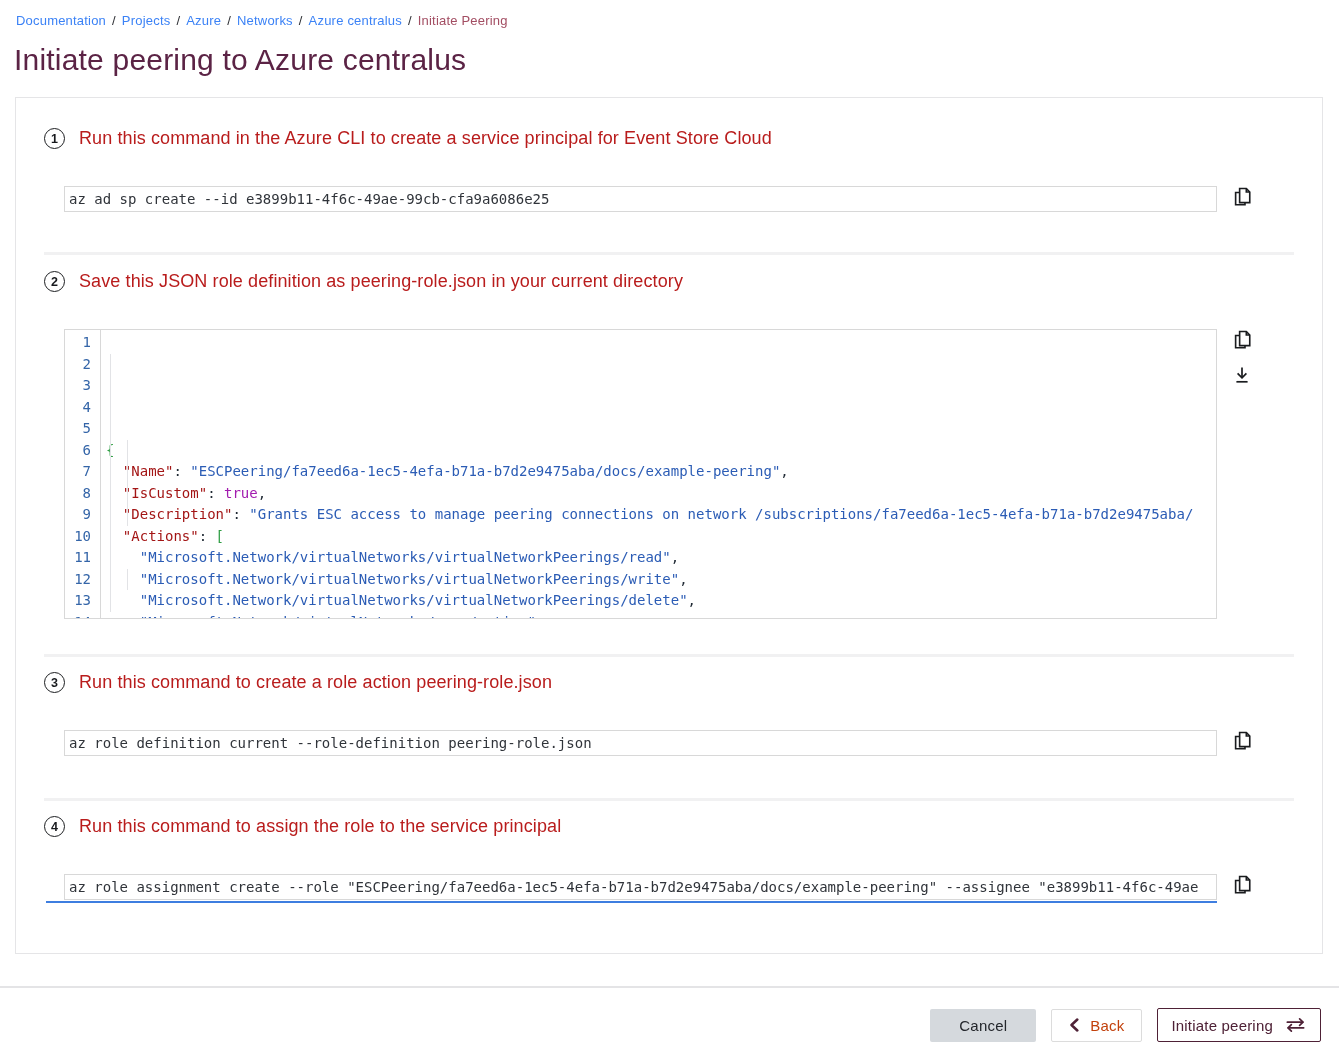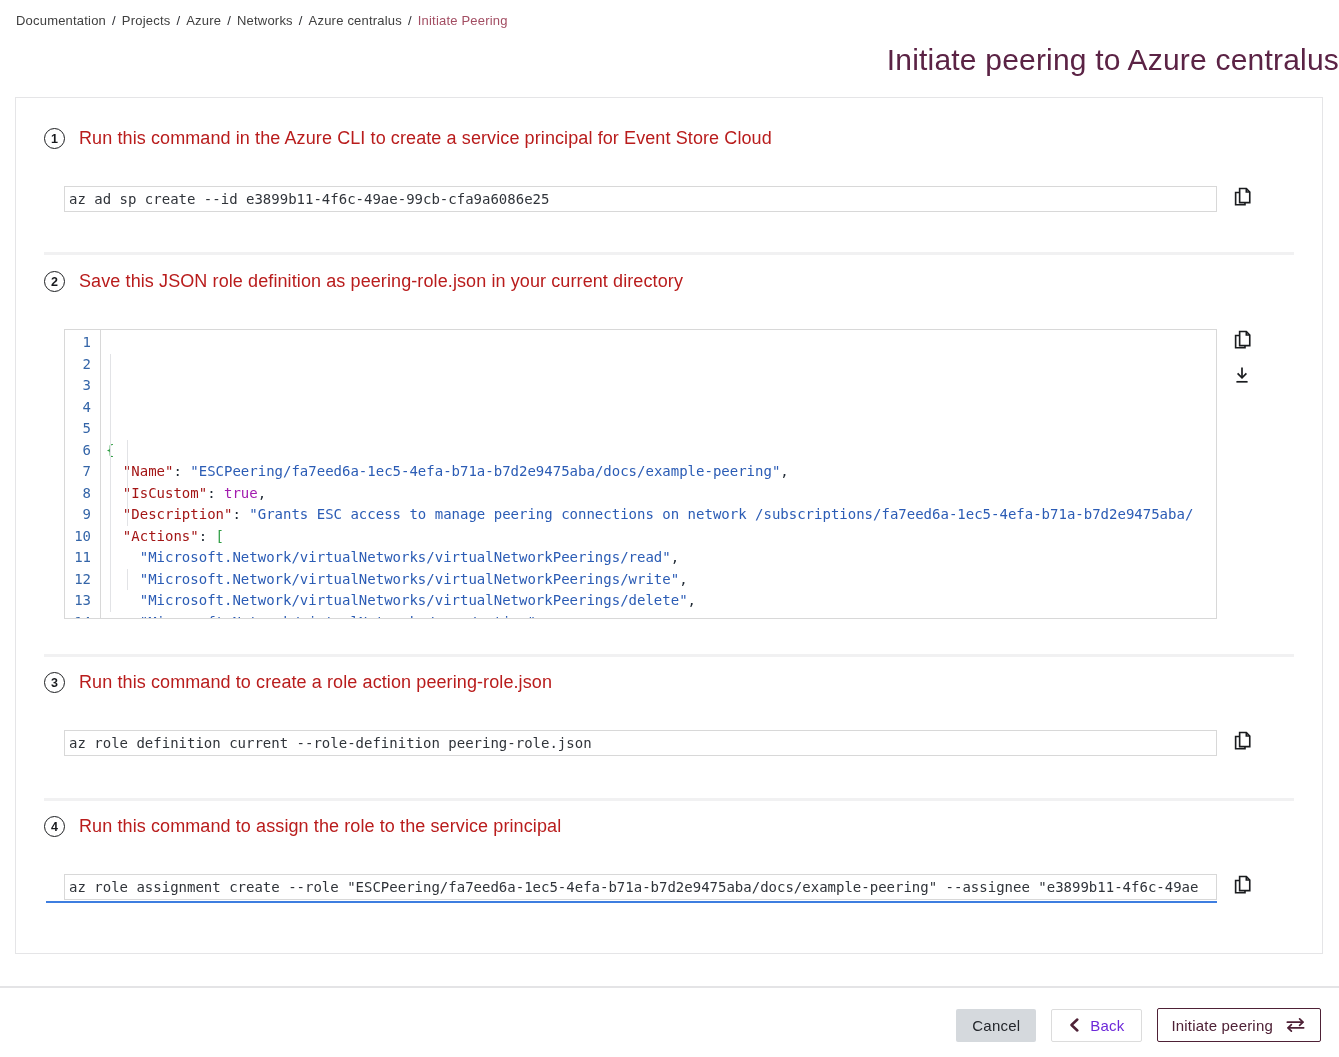--- a/index.html
+++ b/index.html
@@ -1,26 +1,26 @@
 <!DOCTYPE html>
 <html><head>
 <meta charset="utf-8">
 <style>
   * { box-sizing: border-box; margin: 0; padding: 0; }
   html, body { width: 1339px; height: 1057px; background: #ffffff; overflow: hidden; }
   body { font-family: "Liberation Sans", sans-serif; color: #17191d; }
 
   
   .breadcrumb { padding: 13px 16px 0 16px; font-size: 13px; letter-spacing: .2px; color: #2c2e33; }
-  .bc-link { color: #404040; text-decoration: none; cursor: pointer; }
+  .bc-link { color: #3b82f6; text-decoration: none; cursor: pointer; }
   .bc-sep { margin: 0 6px; color: #2c2e33; }
   .bc-current { color: #a34e63; }
 
   
-  .page-title { margin: 15px 0 0 22px; font-size: 30px; line-height: 34px; font-weight: 500; color: #5b2345; letter-spacing: .2px; text-align: right; }
+  .page-title { margin: 15px 0 0 14px; font-size: 30px; line-height: 34px; font-weight: 500; color: #5b2345; letter-spacing: .2px; }
 
   
   .card { margin: 20px 16px 0 15px; border: 1px solid #e5e5e7; background: #fff; padding: 0 28px 50px 28px; }
 
   .step-head { display: flex; align-items: center; gap: 14px; }
   .step-num { width: 21px; height: 21px; border: 1.5px solid #1c1e21; border-radius: 50%; font-size: 12.5px; font-weight: 600; display: flex; align-items: center; justify-content: center; flex: none; }
   .step-label { font-size: 18px; color: #b91c1c; letter-spacing: .1px; }
 
   .mt-30 { margin-top: 30px; }
   .mt-16 { margin-top: 16px; }
@@ -51,22 +51,22 @@
   .tk-punc { color: #1f2933; }
   .guide { position: absolute; width: 1px; background: #e2e3e6; }
   .g1 { left: 9px;  top: 24px;  height: 258px; }
   .g2 { left: 26px; top: 110px; height: 86px; }
   .g3 { left: 26px; top: 239px; height: 21px; }
 
   
   .footer-divider { height: 2px; background: #e4e4e6; margin-top: 32px; }
   .footer { margin-top: 20px; padding-right: 18px; display: flex; justify-content: flex-end; align-items: center; gap: 15px; }
   .btn { font-family: "Liberation Sans", sans-serif; font-size: 15px; letter-spacing: .2px; height: 33px; display: inline-flex; align-items: center; cursor: pointer; background: #fff; border-radius: 2px; }
-  .btn-cancel { background: #d5d9dd; border: none; padding: 0 16px; color: #23262b; }
-  .btn-back { border: 1px solid #dcdcdc; padding: 0 17px; gap: 10px; color: #6d28d9; }
+  .btn-cancel { background: #d5d9dd; border: none; padding: 0 29px; color: #23262b; }
+  .btn-back { border: 1px solid #dcdcdc; padding: 0 17px; gap: 10px; color: #c2410c; }
   .btn-initiate { border: 1.5px solid #4e2136; padding: 0 13px; gap: 11px; color: #4e2136; height: 34px; }
 
   svg { display: block; }
 </style>
 </head>
 <body>
 
 <nav class="breadcrumb">
   <a class="bc-link">Documentation</a><span class="bc-sep">/</span><a class="bc-link">Projects</a><span class="bc-sep">/</span><a class="bc-link">Azure</a><span class="bc-sep">/</span><a class="bc-link">Networks</a><span class="bc-sep">/</span><a class="bc-link">Azure centralus</a><span class="bc-sep">/</span><span class="bc-current">Initiate Peering</span>
 </nav>

